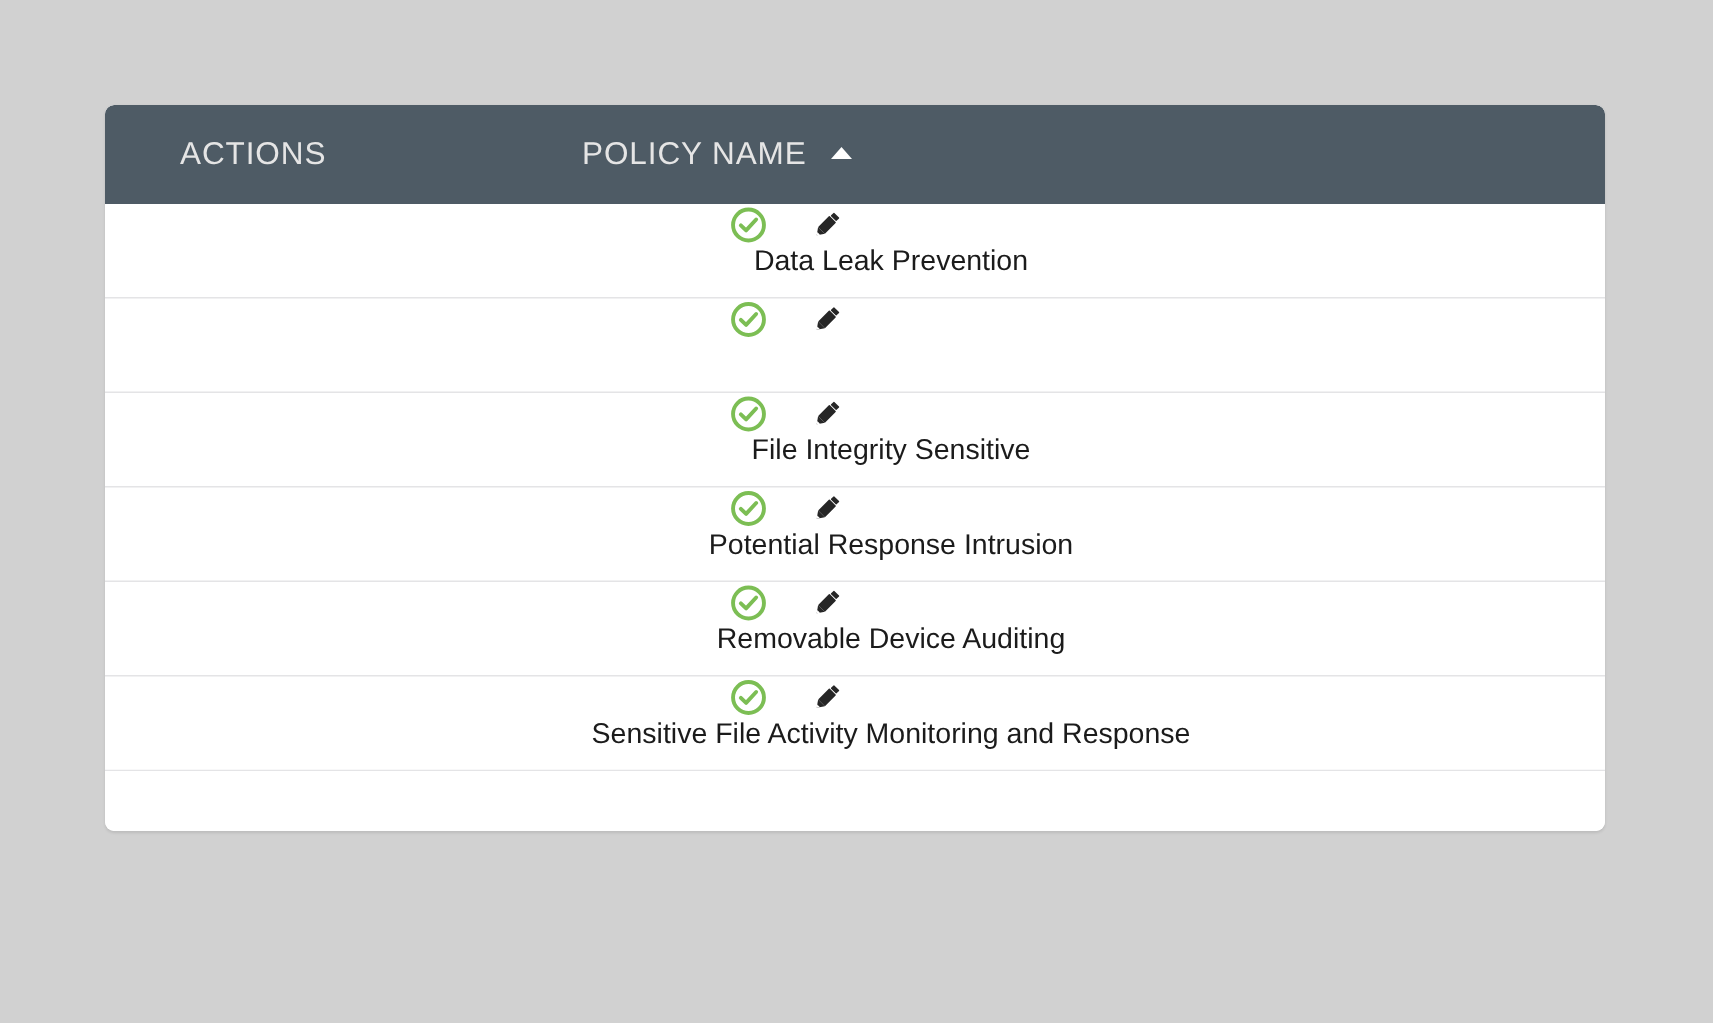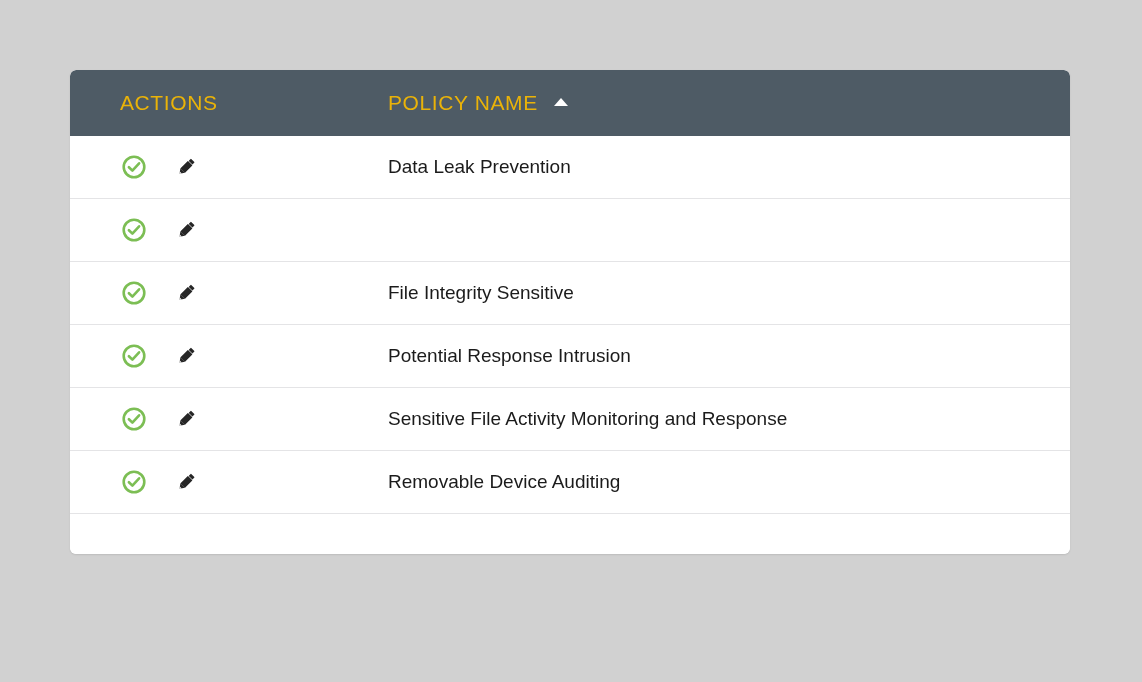--- a/index.html
+++ b/index.html
@@ -33,21 +33,21 @@
 
   
   .table-header {
     display: flex;
     align-items: center;
     height: 66px;
     background: #4e5b65;
     border-radius: 6px 6px 0 0;
   }
   .th {
-    color: #eab308;
+    color: #e5e5e5;
     font-size: 21px;
     letter-spacing: 0.6px;
     font-weight: 400;
     display: flex;
     align-items: center;
   }
   .th-actions {
     width: 270px;
     padding-left: 50px;
     box-sizing: border-box;
@@ -71,20 +71,21 @@
 
   
   .table-body { background: #ffffff; }
 
   .table-row {
     display: flex;
     align-items: center;
     height: 62px;
     background: #ffffff;
     border-top: 1px solid #e4e4e6;
+    flex-direction: column;
   }
   .table-row:first-child { border-top: none; }
 
   .cell-actions {
     width: 270px;
     box-sizing: border-box;
     padding-left: 50px;
     display: flex;
     align-items: center;
     gap: 26px;
@@ -244,43 +245,43 @@
         <svg width="24" height="24" viewBox="0 0 24 24" aria-hidden="true">
           <g transform="rotate(45 12 12)">
             <rect x="9.6" y="2.6" width="5.2" height="3.1" rx="0.4" fill="#262626"></rect>
             <rect x="9.0" y="6.3" width="6.4" height="10.6" rx="0.5" fill="#262626"></rect>
             <path d="M9.0 16.9 L12.2 21.4 L15.4 16.9 Z" fill="#262626"></path>
             <path d="M10.9 19.6 L12.2 21.4 L13.5 19.6 Z" fill="#ffffff"></path>
           </g>
         </svg>
       </span>
     </div>
+    <div class="cell-policy">Removable Device Auditing</div>
+  </div>
+
+  <div class="table-row">
+    <div class="cell-actions">
+      <span class="icon-btn">
+        <svg width="26" height="26" viewBox="0 0 26 26" aria-hidden="true">
+          <circle cx="13" cy="13" r="10.3" fill="none" stroke="#7CBE54" stroke-width="2.6"></circle>
+          <path d="M7.9 13.2 L11.4 16.6 L18.1 9.3" fill="none" stroke="#7CBE54" stroke-width="2.6" stroke-linecap="round" stroke-linejoin="round"></path>
+        </svg>
+      </span>
+      <span class="pencil-icon">
+        <svg width="24" height="24" viewBox="0 0 24 24" aria-hidden="true">
+          <g transform="rotate(45 12 12)">
+            <rect x="9.6" y="2.6" width="5.2" height="3.1" rx="0.4" fill="#262626"></rect>
+            <rect x="9.0" y="6.3" width="6.4" height="10.6" rx="0.5" fill="#262626"></rect>
+            <path d="M9.0 16.9 L12.2 21.4 L15.4 16.9 Z" fill="#262626"></path>
+            <path d="M10.9 19.6 L12.2 21.4 L13.5 19.6 Z" fill="#ffffff"></path>
+          </g>
+        </svg>
+      </span>
+    </div>
     <div class="cell-policy">Sensitive File Activity Monitoring and Response</div>
   </div>
-
-  <div class="table-row">
-    <div class="cell-actions">
-      <span class="icon-btn">
-        <svg width="26" height="26" viewBox="0 0 26 26" aria-hidden="true">
-          <circle cx="13" cy="13" r="10.3" fill="none" stroke="#7CBE54" stroke-width="2.6"></circle>
-          <path d="M7.9 13.2 L11.4 16.6 L18.1 9.3" fill="none" stroke="#7CBE54" stroke-width="2.6" stroke-linecap="round" stroke-linejoin="round"></path>
-        </svg>
-      </span>
-      <span class="pencil-icon">
-        <svg width="24" height="24" viewBox="0 0 24 24" aria-hidden="true">
-          <g transform="rotate(45 12 12)">
-            <rect x="9.6" y="2.6" width="5.2" height="3.1" rx="0.4" fill="#262626"></rect>
-            <rect x="9.0" y="6.3" width="6.4" height="10.6" rx="0.5" fill="#262626"></rect>
-            <path d="M9.0 16.9 L12.2 21.4 L15.4 16.9 Z" fill="#262626"></path>
-            <path d="M10.9 19.6 L12.2 21.4 L13.5 19.6 Z" fill="#ffffff"></path>
-          </g>
-        </svg>
-      </span>
-    </div>
-    <div class="cell-policy">Removable Device Auditing</div>
-  </div>
 </div>
 
     <div class="table-footer"></div>
 
   </div>
 
 </div>
 
 </body></html>

